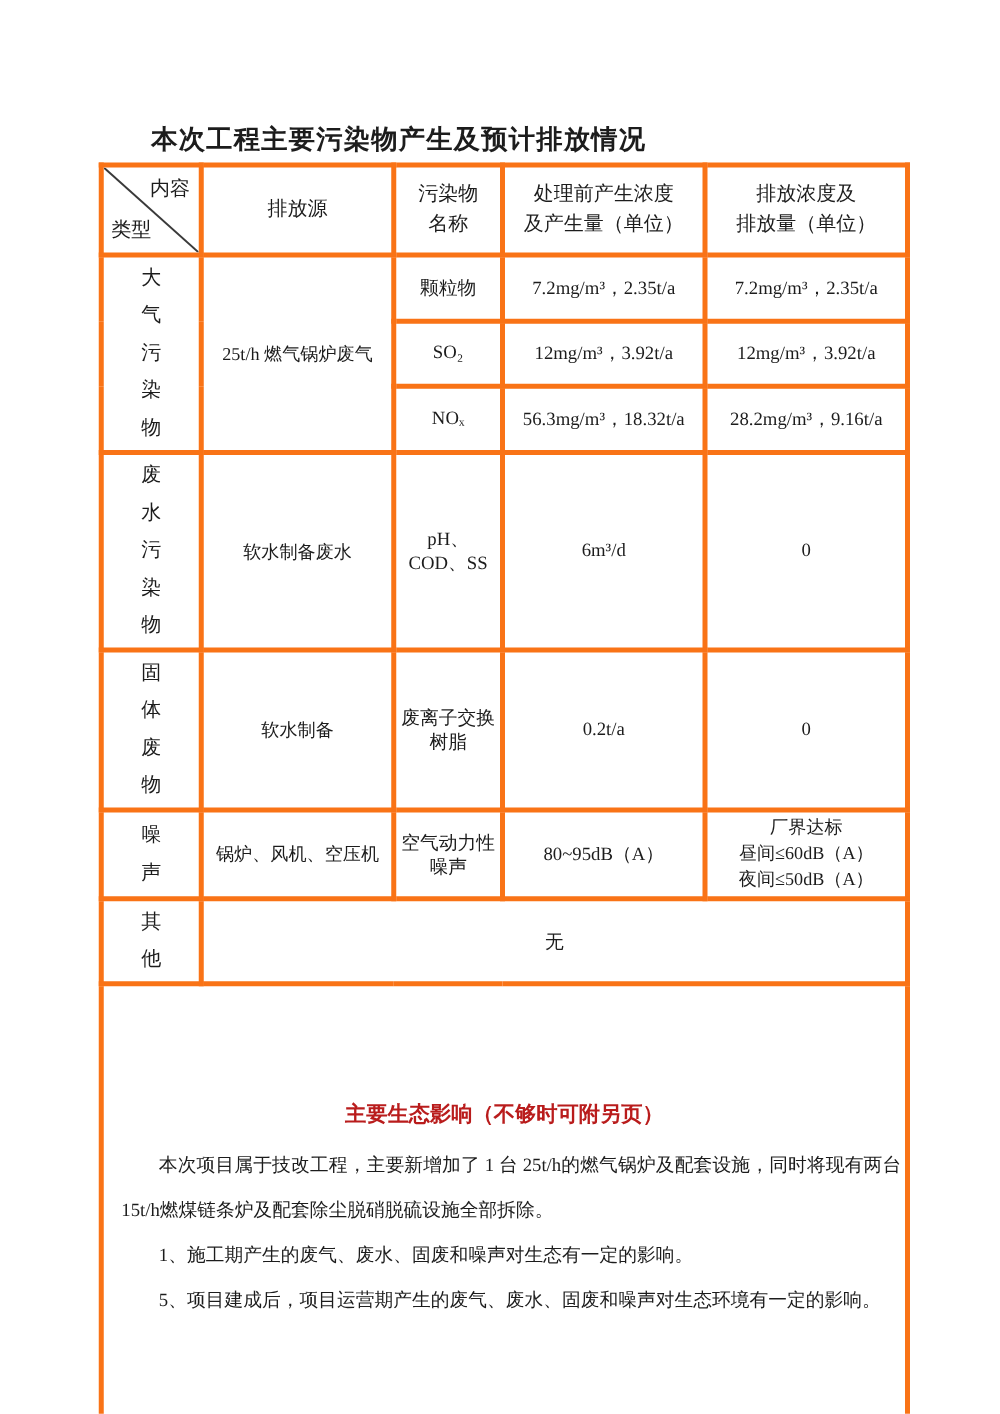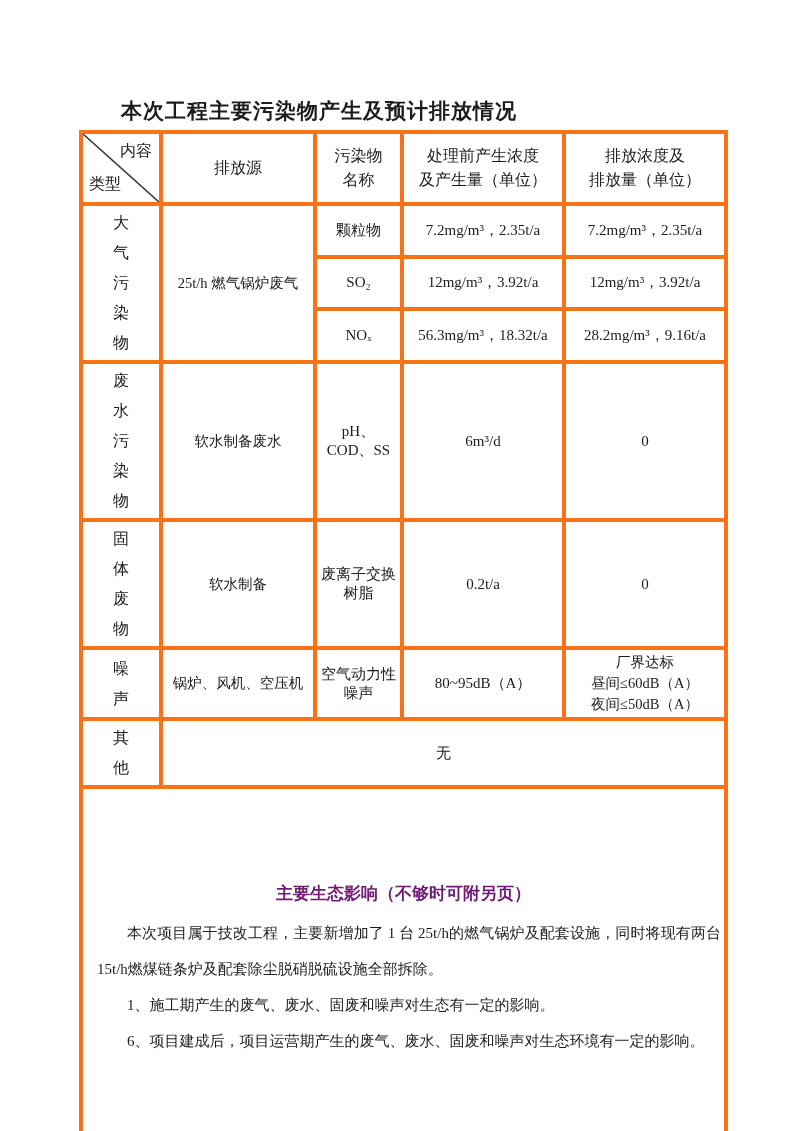--- a/index.html
+++ b/index.html
@@ -57,23 +57,23 @@
   td.src-cell { font-size: 14.5px; }
   td.val-cell { font-size: 15px; }
   .noise-line { display: block; line-height: 21px; font-size: 14.5px; }
 
   
   td.eco-cell {
     text-align: left; vertical-align: top;
     padding: 8px 12px 8px 11px;
   }
   .eco-heading {
-    font-family: Liberation Sans, sans-serif;
+    font-family: Liberation Mono, monospace;
     font-weight: bold; font-size: 17px; line-height: 26px;
-    color: #701a75;
+    color: #b91c1c;
   }
   .eco-body p {
     font-size: 15px; line-height: 36px;
     text-indent: 2em; text-align: justify;
     margin: 0;
   }
   .eco-body { margin-top: 8px; margin-left: 11px; }
 
   .page-footer {
     position: absolute; left: 0; top: 1041px; width: 800px;
@@ -174,21 +174,21 @@
       </td>
       <td colspan="4">无</td>
     </tr>
 
     <tr class="r-eco">
       <td colspan="5" class="eco-cell">
         <div class="eco-heading">主要生态影响（不够时可附另页）</div>
         <div class="eco-body">
           <p>本次项目属于技改工程，主要新增加了 1 台 25t/h的燃气锅炉及配套设施，同时将现有两台 15t/h燃煤链条炉及配套除尘脱硝脱硫设施全部拆除。</p>
           <p>1、施工期产生的废气、废水、固废和噪声对生态有一定的影响。</p>
-          <p>6、项目建成后，项目运营期产生的废气、废水、固废和噪声对生态环境有一定的影响。</p>
+          <p>5、项目建成后，项目运营期产生的废气、废水、固废和噪声对生态环境有一定的影响。</p>
         </div>
       </td>
     </tr>
   </tbody>
     </table>
 
 
 </div>
 
 </body></html>

